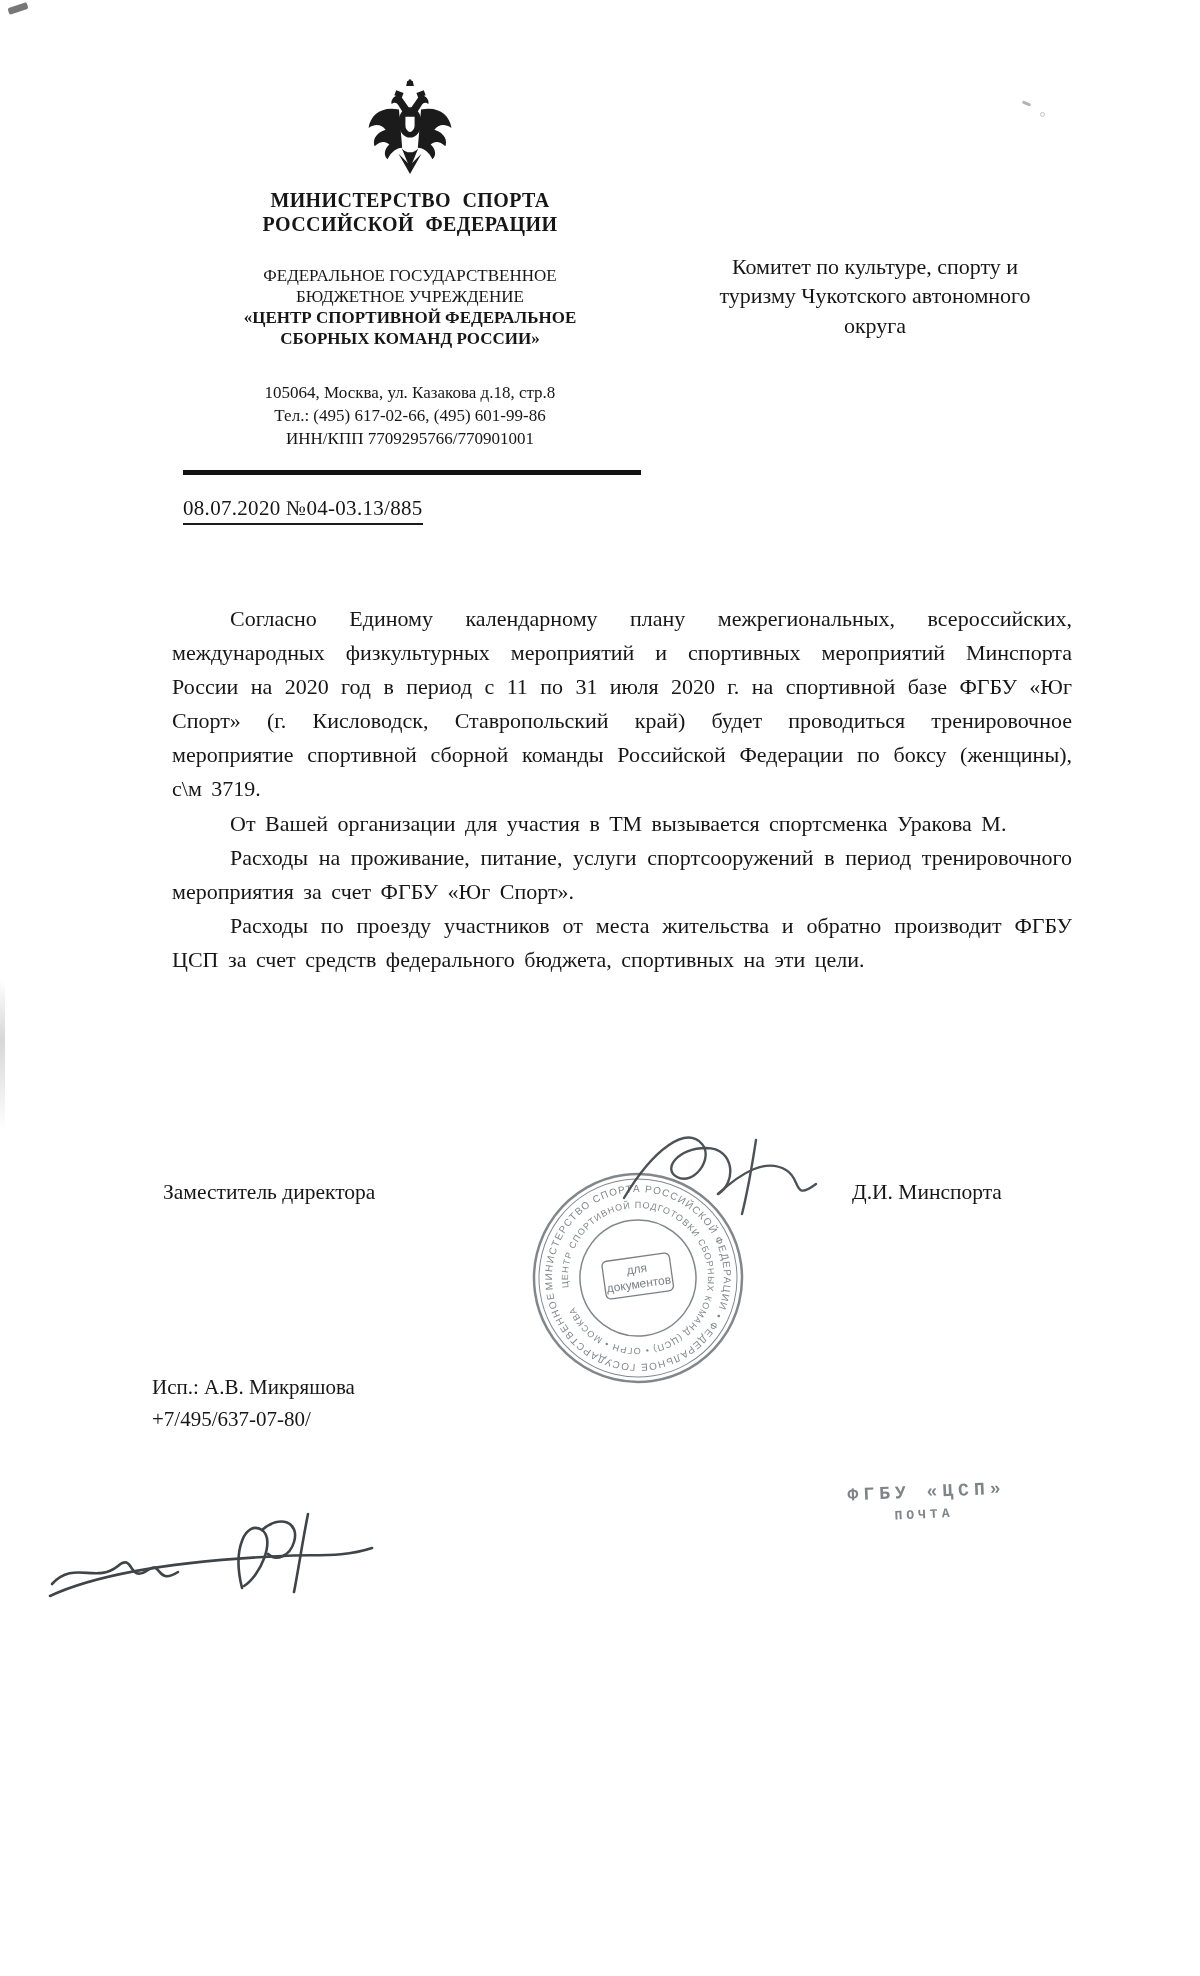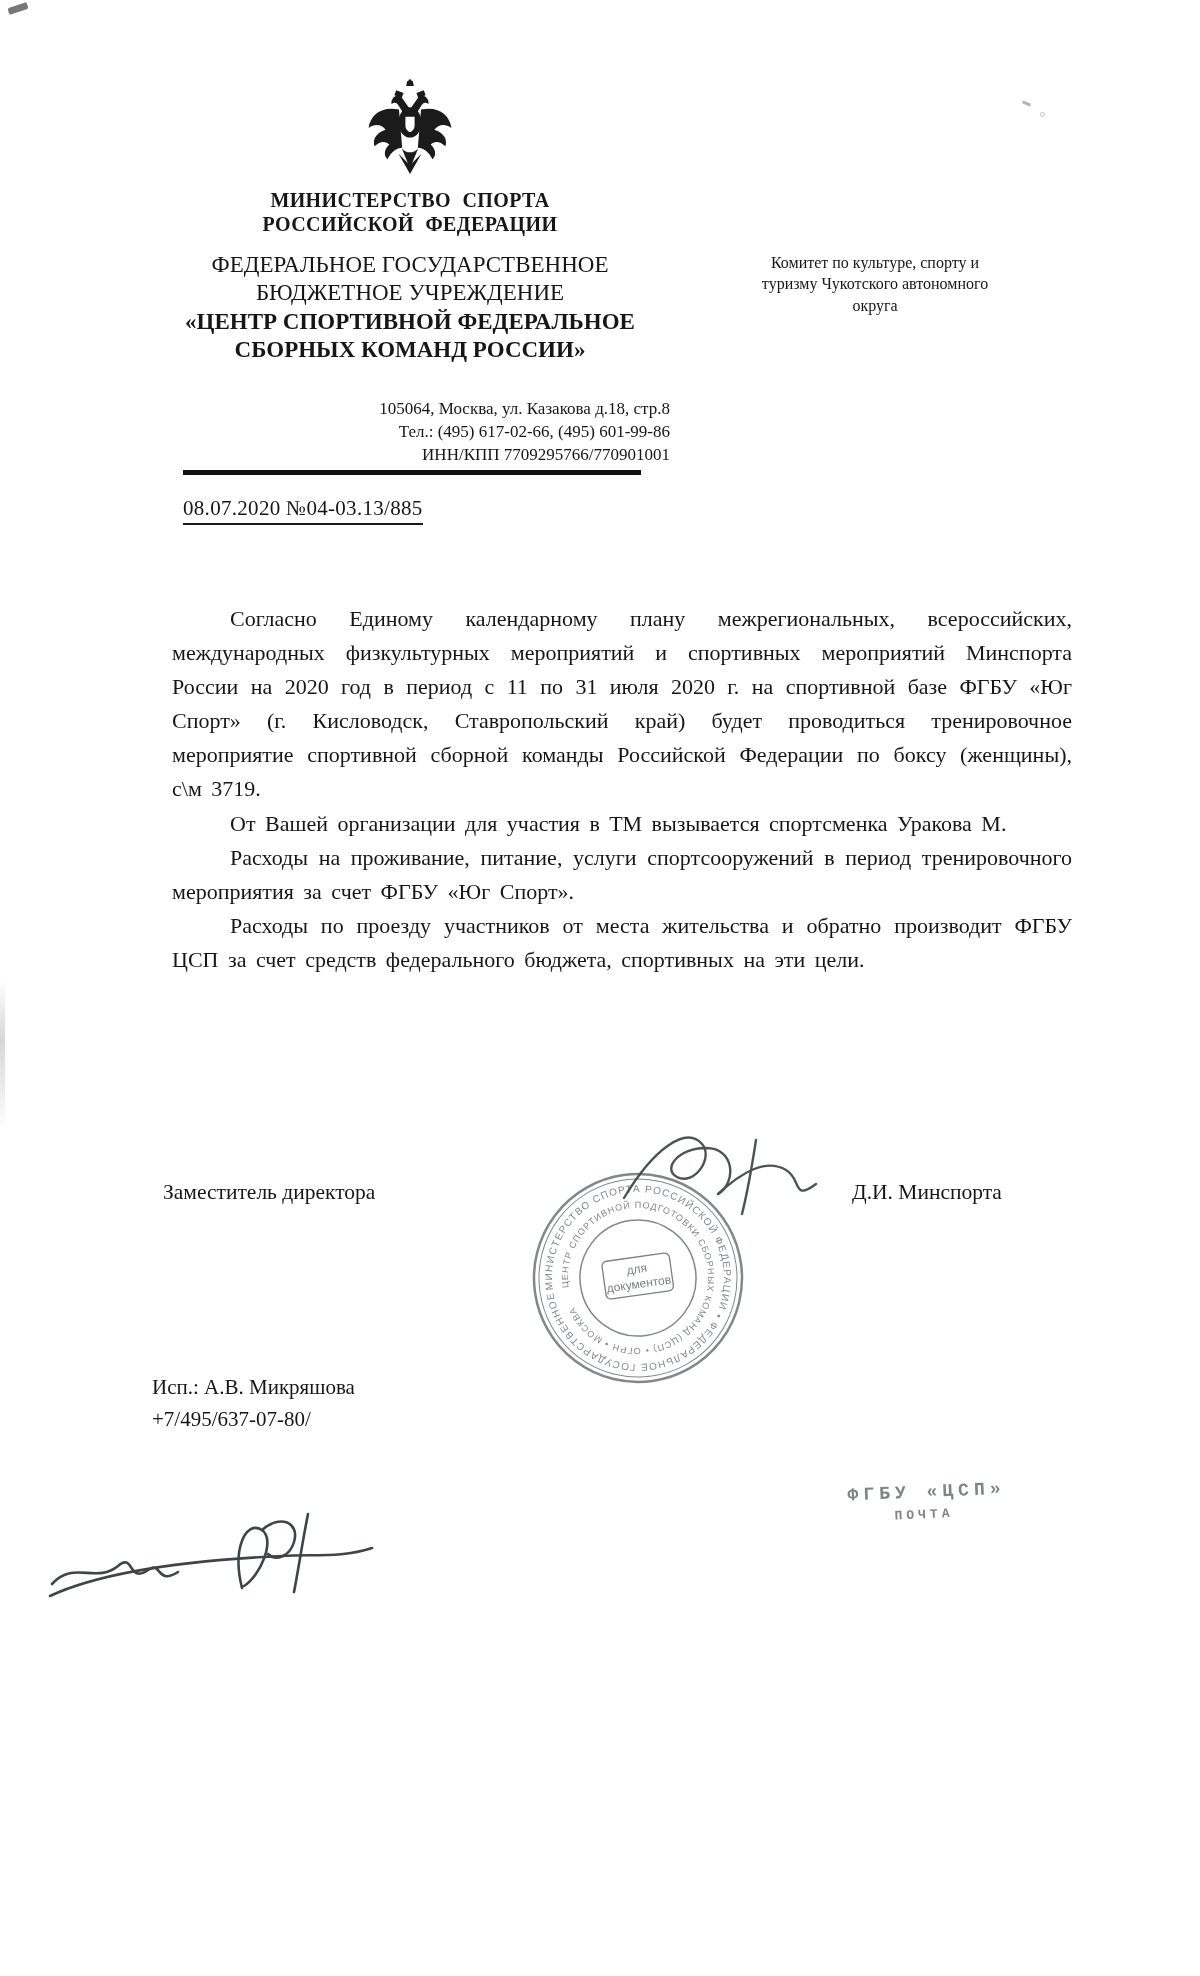--- a/index.html
+++ b/index.html
@@ -8,32 +8,32 @@
     position:relative; width:1200px; height:1976px; background:#ffffff;
     font-family:"Liberation Serif","DejaVu Serif",serif; color:#161616;
     overflow:hidden;
   }
   .abs { position:absolute; }
 
   
   .letterhead { left:150px; top:78px; width:520px; text-align:center; }
   .emblem { display:block; margin:0 auto 12px auto; }
   .ministry { font-weight:700; font-size:20px; line-height:1.22; letter-spacing:.4px; word-spacing:6px; }
-  .org { margin-top:14px; font-size:23px; line-height:1.24; }
+  .org { margin-top:28px; font-size:17px; line-height:1.24; }
   .org .bold { font-weight:700; }
-  .contacts { margin-top:32px; font-size:17px; line-height:1.36;text-align:right; }
+  .contacts { margin-top:32px; font-size:17px; line-height:1.36; }
 
   .rule { left:183px; top:470px; width:458px; height:5px; background:#121212; }
 
   .ref-line {
     left:183px; top:496px; font-size:21px; letter-spacing:.3px;
     border-bottom:2px solid #1a1a1a; padding-bottom:2px;
   }
 
-  .recipient { left:655px; top:252px; width:440px; text-align:center; font-size:16px; line-height:1.34; }
+  .recipient { left:655px; top:252px; width:440px; text-align:center; font-size:22px; line-height:1.34; }
 
   .body-text { left:172px; top:602px; width:900px; font-size:22px; line-height:1.55; text-align:justify; word-spacing:4px; }
   .body-text p { text-indent:58px; }
 
   .sig-title { left:163px; top:1180px; font-size:21.5px; }
   .sig-name  { left:852px; top:1180px; font-size:21.5px; }
 
   .stamp { left:518px; top:1158px; opacity:.82; transform:rotate(-8deg); }
   .exec-sig { left:614px; top:1118px; opacity:.9; }
 

